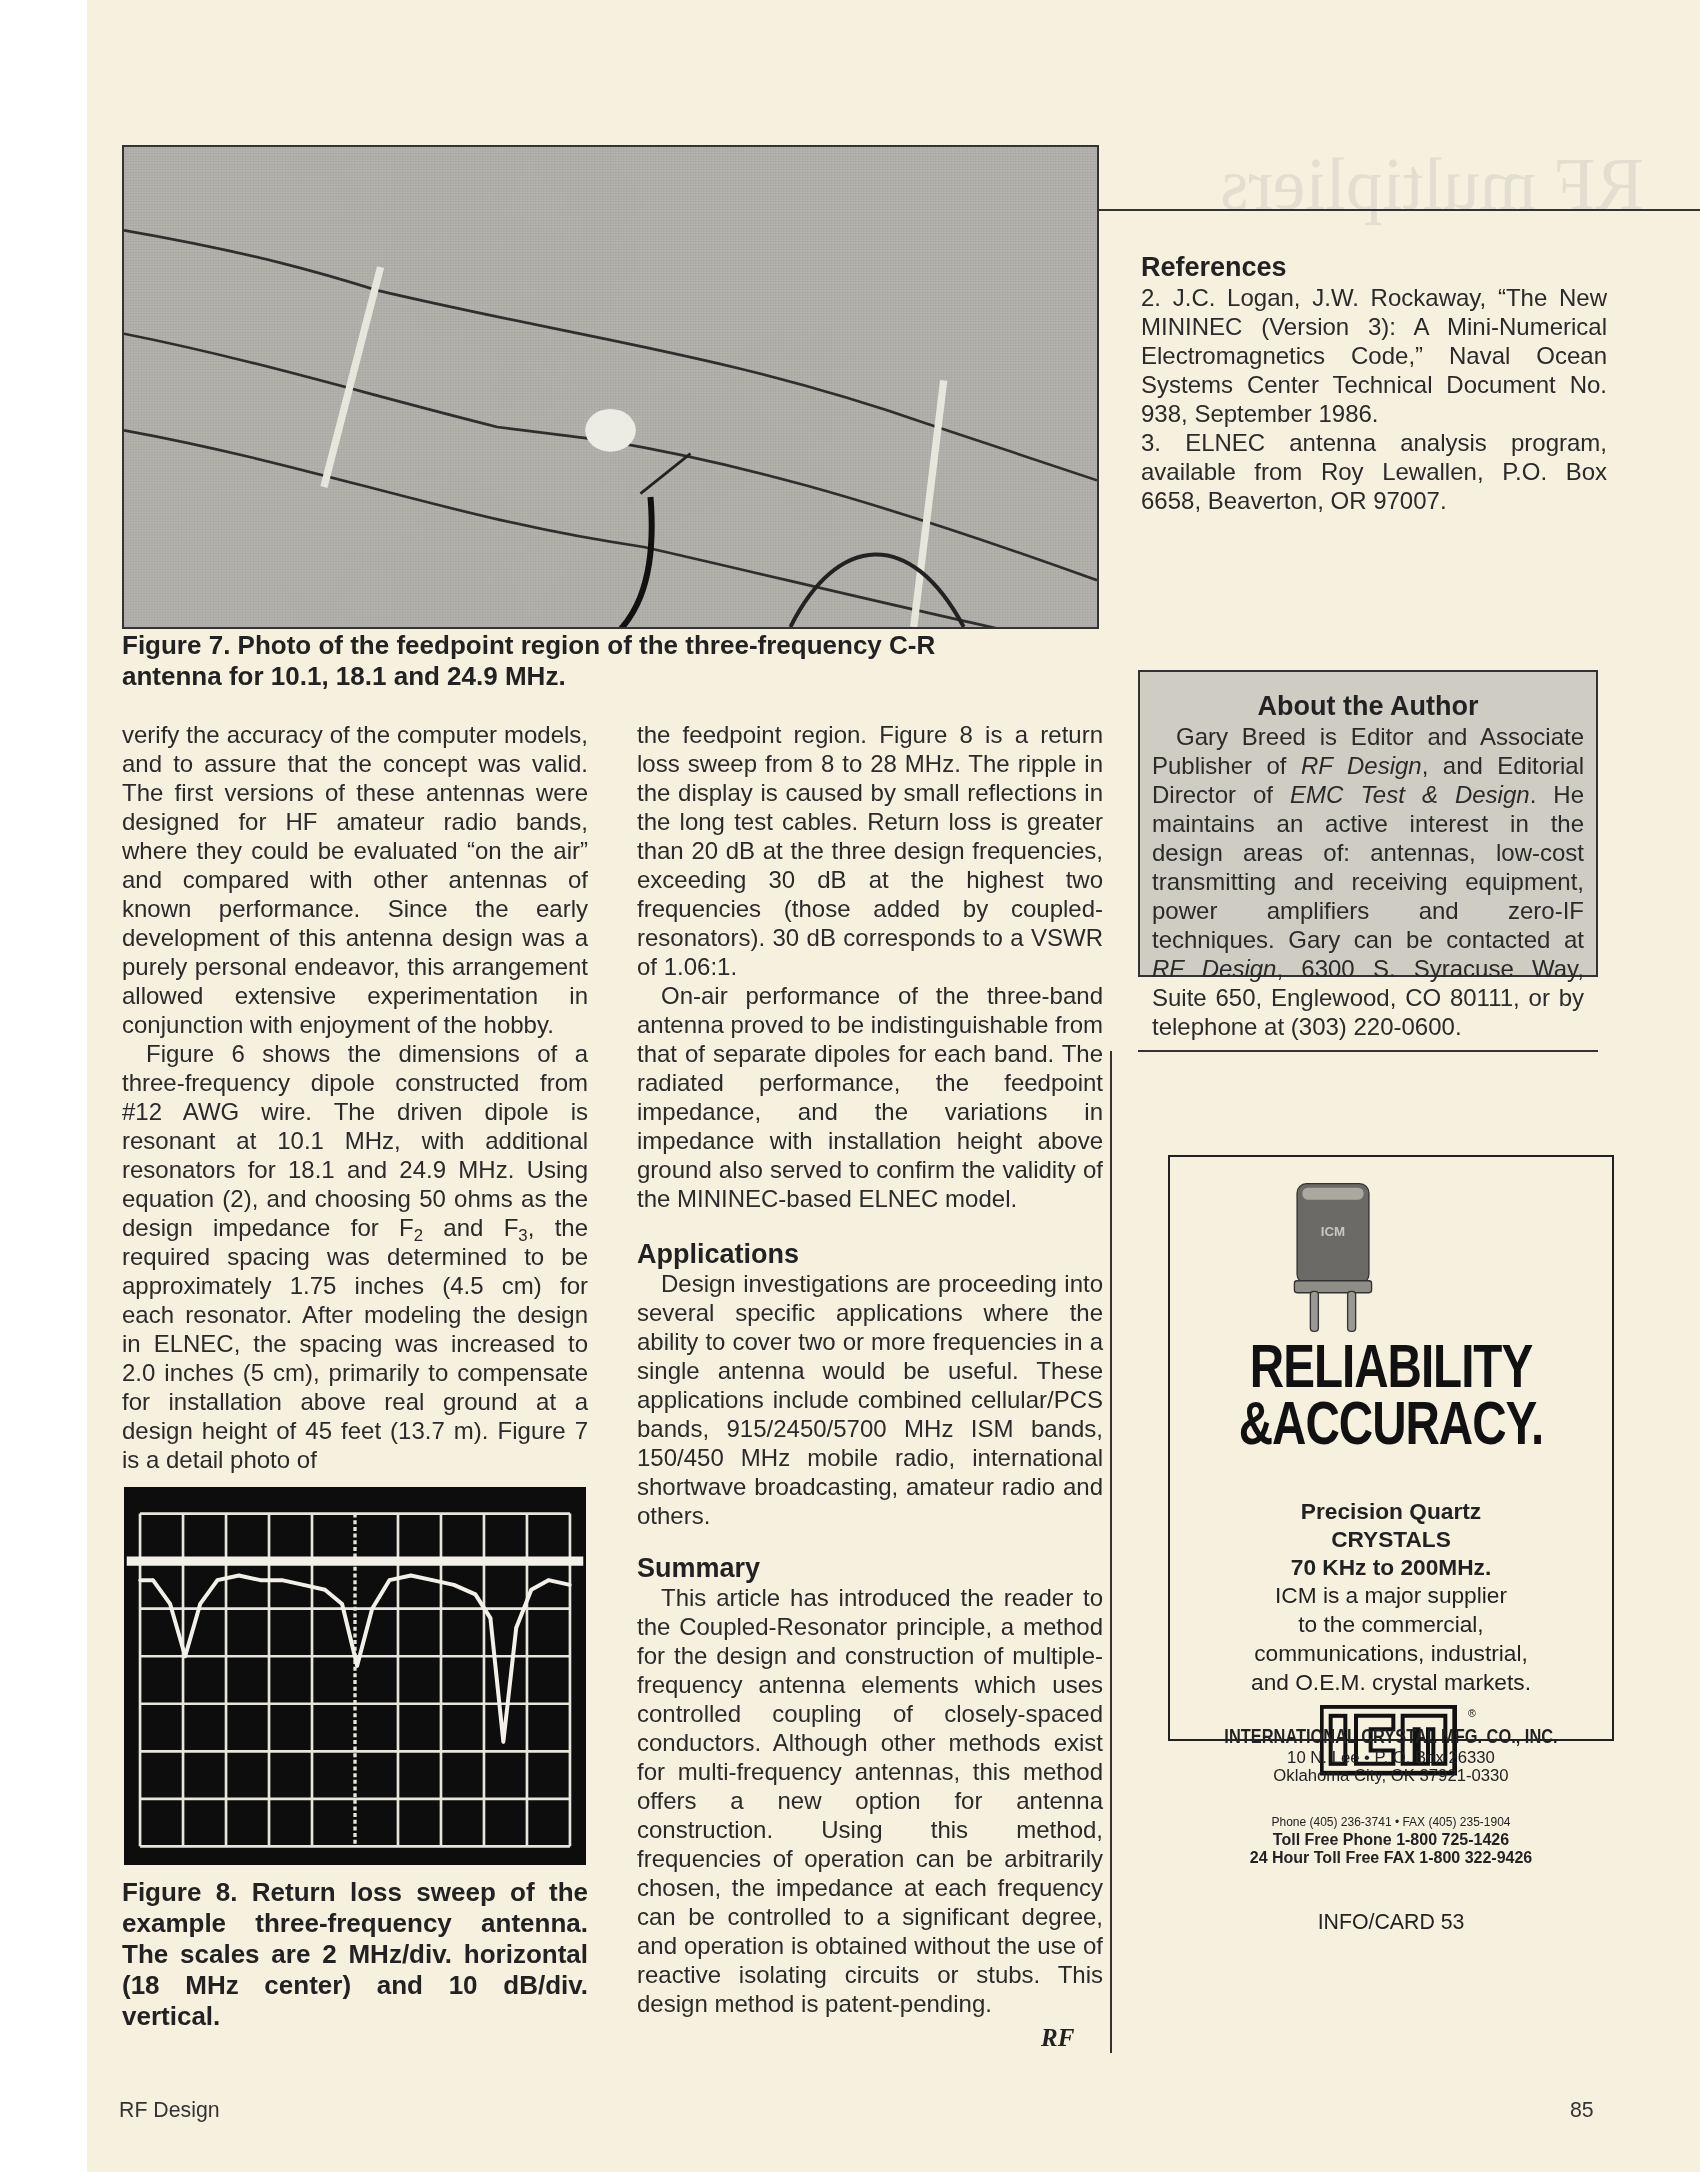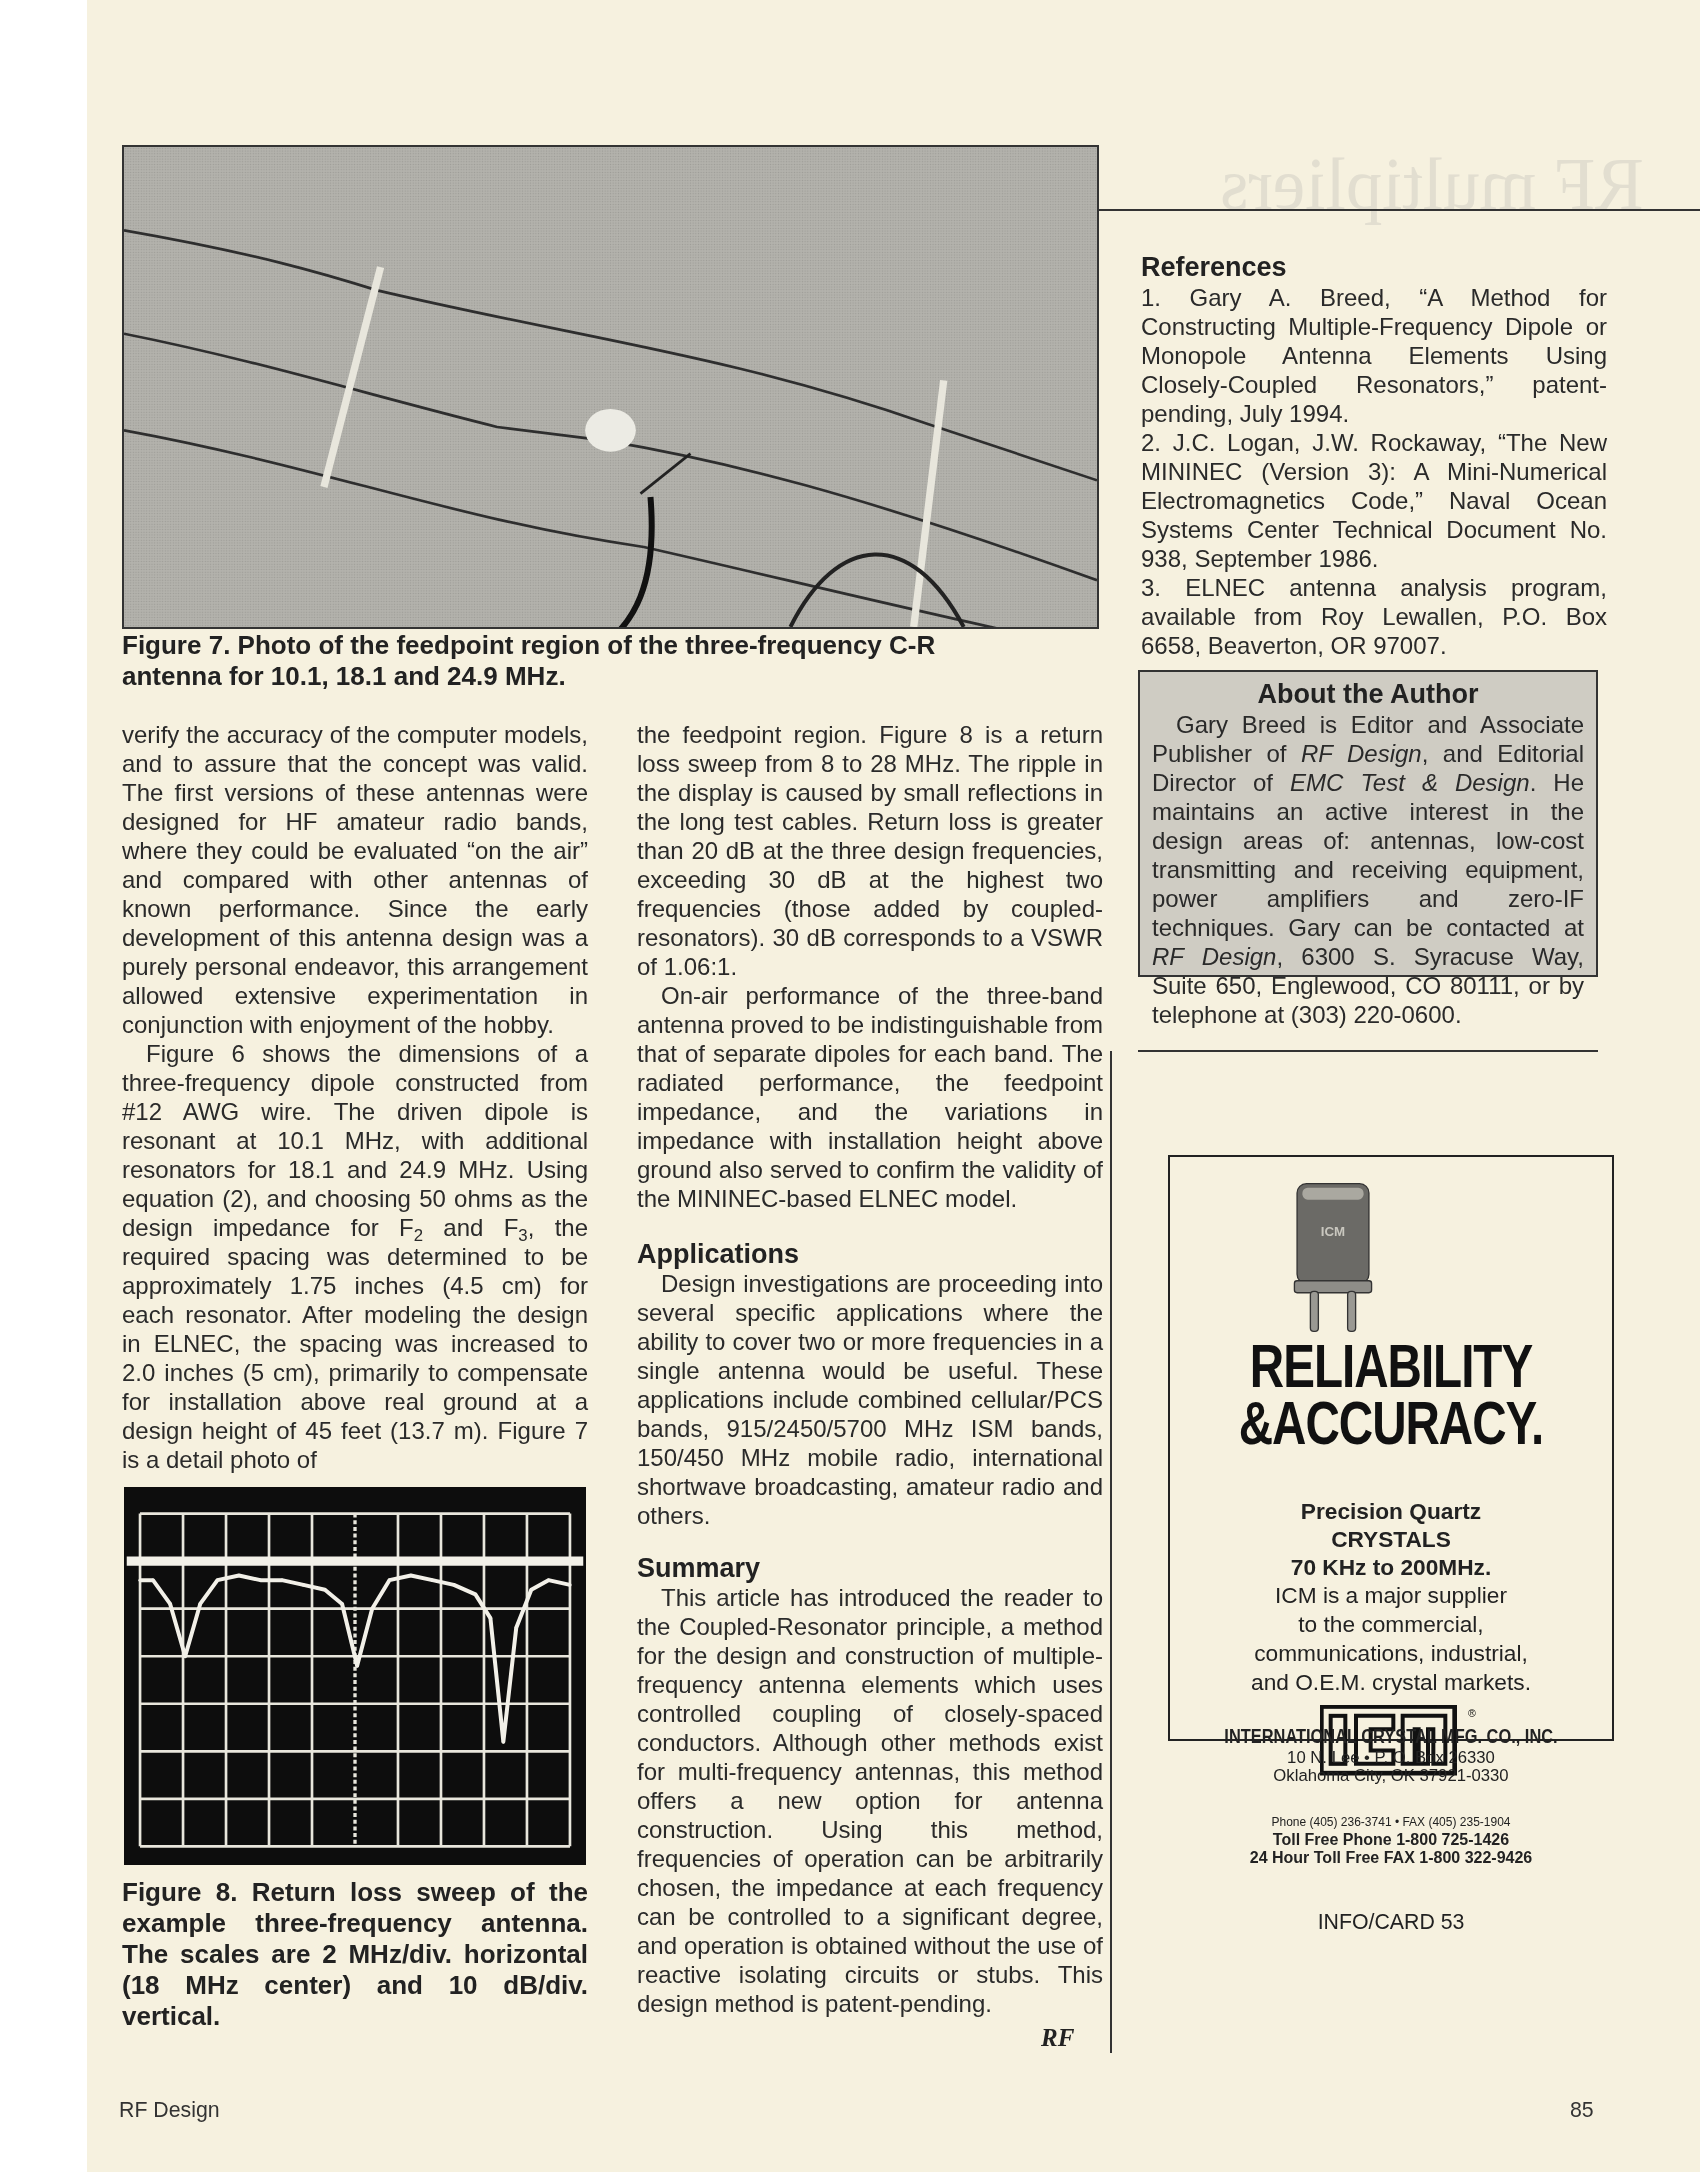--- a/index.html
+++ b/index.html
@@ -122,27 +122,26 @@
     <h3 class="head">Summary</h3>
     <p class="indent"><span>This article has introduced the reader to the Coupled-Resonator principle, a method for the design and construction of multiple-frequency antenna elements which uses controlled coupling of closely-spaced conductors. Although other methods exist for multi-frequency antennas, this method offers a new option for antenna construction. Using this method, frequencies of operation can be arbitrarily chosen, the impedance at each frequency can be controlled to a significant degree, and operation is obtained without the use of reactive isolating circuits or stubs. This design method is patent-pending.</span></p>
   </div>
   <div class="abs" style="left:954px; top:2001px; font-family:'Liberation Serif', serif; font-weight:bold; font-style:italic; font-size:25px; color:#222;margin-top:23px;">RF</div>
 
   <div class="rule-v" style="left:1023px; top:1051px; height:1002px; width:2px;"></div>
 
   <div class="abs txt" style="left:1054px; top:252px; width:466px;">
     <h3 class="head">References</h3>
     <div class="body-text" style="font-size:24px;">
-      <p>1. Gary A. Breed, “A Method for Constructing Multiple-Frequency Dipole or Monopole Antenna Elements Using Closely-Coupled Resonators,” patent-pending, July 1994.</p>
       <p>2. J.C. Logan, J.W. Rockaway, “The New MININEC (Version 3): A Mini-Numerical Electromagnetics Code,” Naval Ocean Systems Center Technical Document No. 938, September 1986.</p>
       <p>3. ELNEC antenna analysis program, available from Roy Lewallen, P.O. Box 6658, Beaverton, OR 97007.</p>
     </div>
   </div>
 
-  <div class="abs txt" style="left:1051px; top:670px; width:460px; height:307px; border:2px solid #333; background:#cfccc3; box-sizing:border-box; padding:7px 12px;">
+  <div class="abs txt" style="left:1051px; top:670px; width:460px; height:307px; border:2px solid #333; background:#cfccc3; box-sizing:border-box; padding:19px 12px;">
     <div class="head" style="text-align:center; font-size:27px;">About the Author</div>
     <p class="body-text indent" style="margin:0;"><span>Gary Breed is Editor and Associate Publisher of </span><em>RF Design</em><span>, and Editorial Director of </span><em>EMC Test &amp; Design</em><span>. He maintains an active interest in the design areas of: antennas, low-cost transmitting and receiving equipment, power amplifiers and zero-IF techniques. Gary can be contacted at </span><em>RF Design</em><span>, 6300 S. Syracuse Way, Suite 650, Englewood, CO 80111, or by telephone at (303) 220-0600.</span></p>
   </div>
   <div class="rule-h" style="left:1051px; top:1050px; width:460px; height:2px;"></div>
 
   <div class="abs" style="left:1081px; top:1155px; width:446px; height:586px; border:2.7px solid #222; box-sizing:border-box;">
 
     <svg class="abs" style="left:123px; top:24px;" width="80" height="153" viewBox="0 0 120 230">
       <rect x="6" y="4" width="108" height="150" rx="14" fill="#6b6a66" stroke="#333" stroke-width="2"></rect>
       <rect x="14" y="10" width="92" height="18" rx="8" fill="#aaa8a0"></rect>

